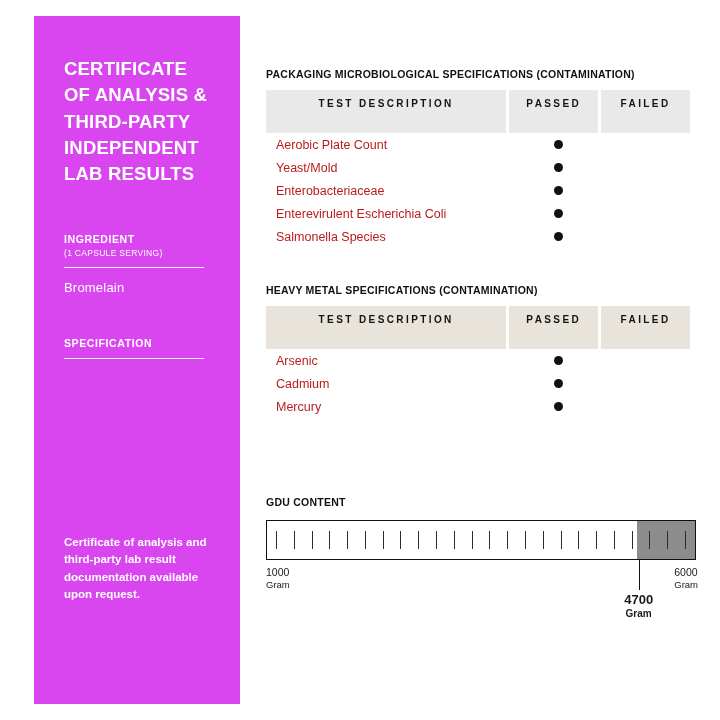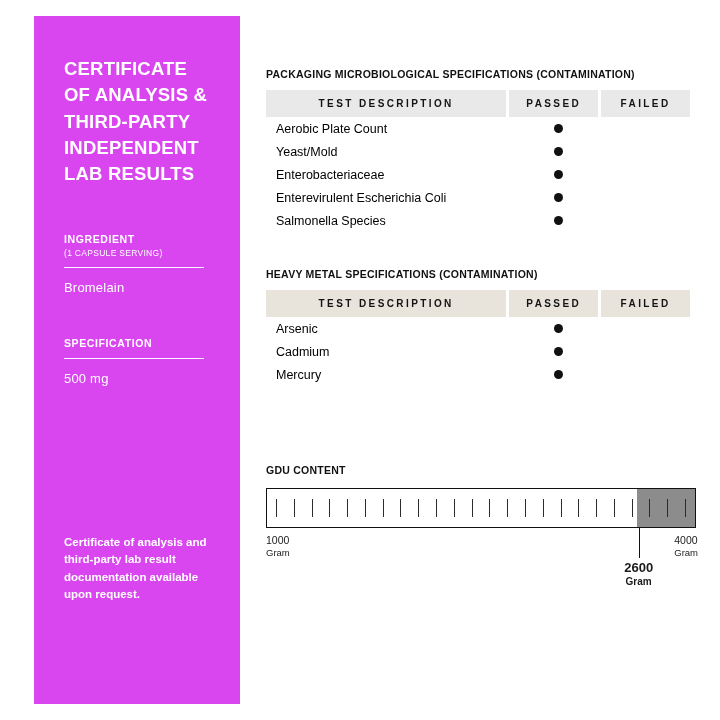--- a/index.html
+++ b/index.html
@@ -102,35 +102,35 @@
     border-spacing: 3px 0;
     width: 430px;
     table-layout: fixed;
     margin-left: -3px;
   }
   table.spec-table th {
     font-size: 10px;
     font-weight: bold;
     letter-spacing: 2.4px;
     text-transform: uppercase;
-    padding: 8px 0 8px 0;
+    padding: 8px 0 24px 0;
     text-align: center;
     color: #141414;
   }
   th.col-desc { width: 238px; text-align: center; }
   th.col-pass { width: 88px; }
   th.col-fail { width: 88px; }
 
   .tbl-gray th { background: #e9e9e9; }
   .tbl-beige th { background: #e8e4dc; }
 
   table.spec-table td {
     font-size: 12.5px;
     padding: 4.5px 0 4.5px 10px;
-    color: #000000;
+    color: #b91c1c;
     vertical-align: middle;
   }
   td.cell-desc { text-align: left; }
   td.cell-mark { text-align: center; padding-left: 0; }
   td.cell-blank { text-align: center; }
   .dot {
     display: inline-block;
     width: 9px;
     height: 9px;
     border-radius: 50%;
@@ -210,21 +210,20 @@
   <div class="block-ingredient">
     <p class="panel-label">INGREDIENT</p>
     <p class="panel-sublabel">(1 CAPSULE SERVING)</p>
     <hr class="panel-rule">
     <p class="panel-value">Bromelain</p>
   </div>
 
   <div class="block-spec">
     <p class="panel-label">SPECIFICATION</p>
     <hr class="panel-rule">
-    <p class="panel-value">500 mg</p>
   </div>
 
   <p class="panel-note">Certificate of analysis and third-party lab result documentation available upon request.</p>
 </div>
 
 <div class="content">
 
   <div class="section sec1">
     <h2 class="section-title">PACKAGING MICROBIOLOGICAL SPECIFICATIONS (CONTAMINATION)</h2>
     <table class="spec-table tbl-gray">
@@ -326,23 +325,23 @@
             <div class="tick"></div>
             <div class="tick"></div>
           </div>
       </div>
       <div class="gauge-marker" id="gauge-marker" style="left: 86.6667%;"></div>
       <div class="scale-min">
         <div class="scale-num">1000</div>
         <div class="scale-unit">Gram</div>
       </div>
       <div class="scale-max">
-        <div class="scale-num">4000</div>
+        <div class="scale-num">6000</div>
         <div class="scale-unit">Gram</div>
       </div>
       <div class="value-callout" id="value-callout" style="left: 86.6667%;">
-        <div class="value-num">2600</div>
+        <div class="value-num">4700</div>
         <div class="value-unit">Gram</div>
       </div>
     </div>
   </div>
 
 </div>
 
 </body></html>

